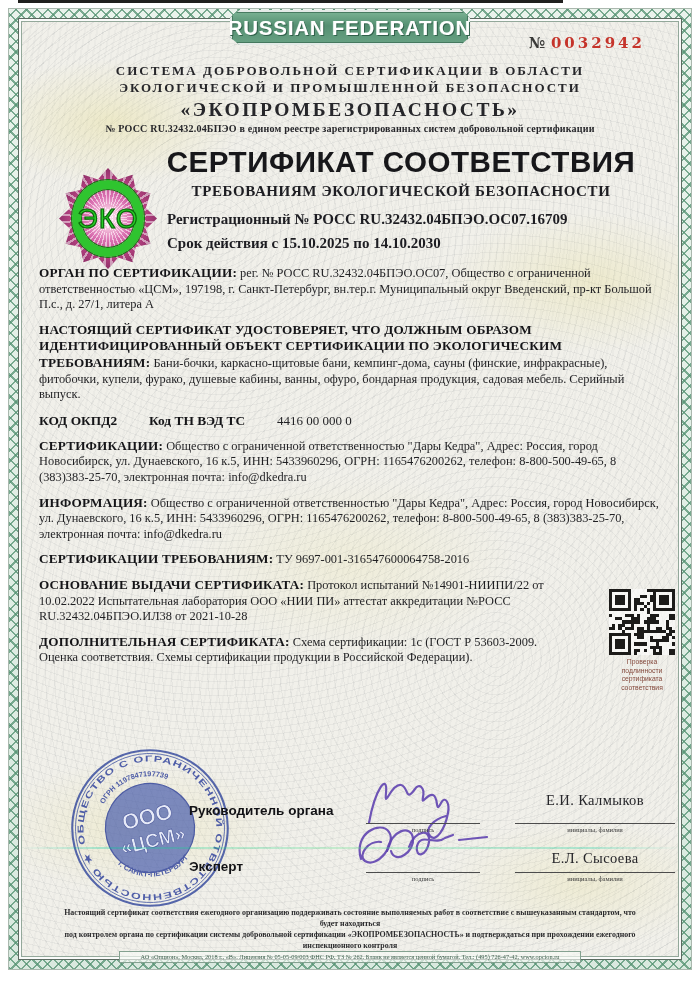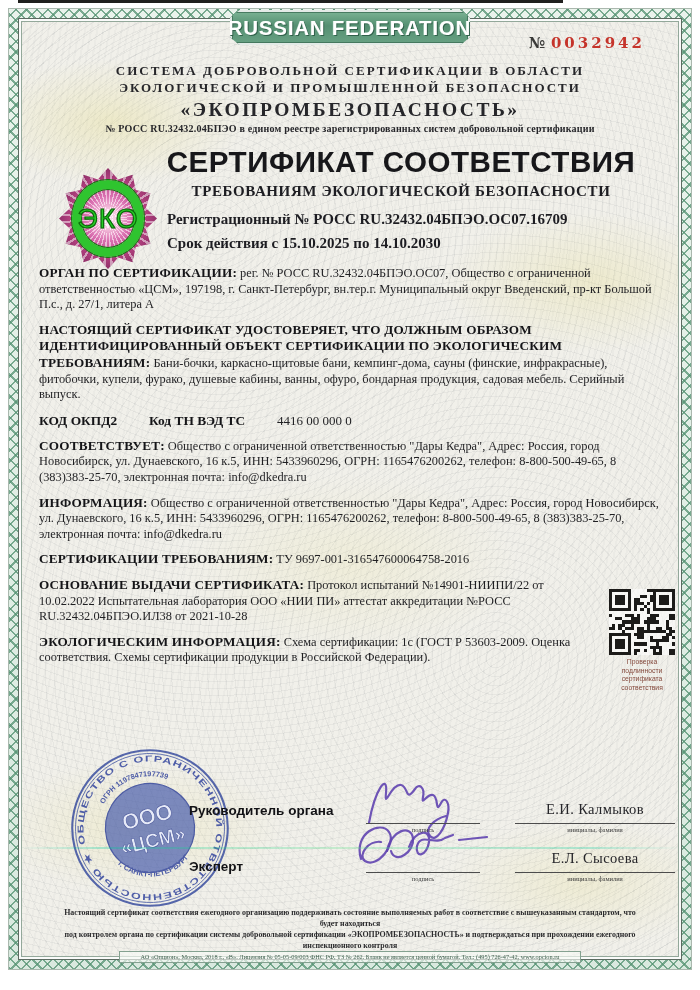--- a/index.html
+++ b/index.html
@@ -112,21 +112,21 @@
   .stamp { position:absolute; left:50px; top:8px; width:162px; height:162px; opacity:.85; transform:rotate(-14deg); }
   .sig-label { position:absolute; font-family:"Liberation Sans", sans-serif; font-weight:bold; font-size:13.5px; color:#121215; }
   .lab1 { left:170px; top:64px; } .lab2 { left:170px; top:120px; }
   .sline { position:absolute; border-bottom:1px solid #4c4c4c; height:0; }
   .l1a { left:347px; top:84px; width:114px; } .l1b { left:496px; top:84px; width:160px; }
   .l2a { left:347px; top:133px; width:114px; } .l2b { left:496px; top:133px; width:160px; }
   .scap { position:absolute; font-size:6.5px; color:#3d3d3d; text-align:center; }
   .cap1a { left:347px; top:87px; width:114px; } .cap1b { left:496px; top:87px; width:160px; }
   .cap2a { left:347px; top:136px; width:114px; } .cap2b { left:496px; top:136px; width:160px; }
   .sig-name { position:absolute; width:160px; left:496px; text-align:center; font-size:14.5px; color:#26262a; letter-spacing:.4px; }
-  .nm1 { top:62px; } .nm2 { top:111px; }
+  .nm1 { top:53px; } .nm2 { top:111px; }
   .autograph { position:absolute; }
   .ag1 { left:338px; top:24px; width:135px; height:82px; }
   .ag2 { left:328px; top:76px; width:165px; height:78px; }
   .autograph path { fill:none; stroke:#6044b0; stroke-width:2.2; stroke-linecap:round; opacity:.9; }
   .artifact { position:absolute; left:0; top:108px; width:100%; height:2px;
     background:linear-gradient(90deg, transparent, rgba(0,205,160,.30) 12%, rgba(90,220,130,.28) 50%, rgba(0,205,160,.28) 86%, transparent); }
 
   
   .fineprint { position:absolute; left:42px; right:42px; top:888px; text-align:center;
     font-weight:bold; font-size:7.9px; line-height:11px; color:#2c2c2e; z-index:3; }
@@ -177,29 +177,29 @@
     <p class="sec first"><span class="lbl">ОРГАН ПО СЕРТИФИКАЦИИ:</span><span> рег. № РОСС RU.32432.04БПЭО.ОС07, Общество с ограниченной ответственностью «ЦСМ», 197198, г. Санкт-Петербург, вн.тер.г. Муниципальный округ Введенский, пр-кт Большой П.с., д. 27/1, литера А</span></p>
 
     <p class="sec"><span class="lbl">НАСТОЯЩИЙ СЕРТИФИКАТ УДОСТОВЕРЯЕТ, ЧТО ДОЛЖНЫМ ОБРАЗОМ ИДЕНТИФИЦИРОВАННЫЙ ОБЪЕКТ СЕРТИФИКАЦИИ ПО ЭКОЛОГИЧЕСКИМ ТРЕБОВАНИЯМ:</span><span> Бани-бочки, каркасно-щитовые бани, кемпинг-дома, сауны (финские, инфракрасные), фитобочки, купели, фурако, душевые кабины, ванны, офуро, бондарная продукция, садовая мебель. Серийный выпуск.</span></p>
 
     <div class="coderow">
       <span class="lbl c1">КОД ОКПД2</span>
       <span class="lbl c3">Код ТН ВЭД ТС</span>
       <span class="val c4">4416 00 000 0</span>
     </div>
 
-    <p class="sec"><span class="lbl">СООТВЕТСТВУЕТ:</span><span> Общество с ограниченной ответственностью "Дары Кедра", Адрес: Россия, город Новосибирск, ул. Дунаевского, 16 к.5, ИНН: 5433960296, ОГРН: 1165476200262, телефон: 8-800-500-49-65, 8 (383)383-25-70, электронная почта: info@dkedra.ru</span></p>
+    <p class="sec"><span class="lbl">СЕРТИФИКАЦИИ:</span><span> Общество с ограниченной ответственностью "Дары Кедра", Адрес: Россия, город Новосибирск, ул. Дунаевского, 16 к.5, ИНН: 5433960296, ОГРН: 1165476200262, телефон: 8-800-500-49-65, 8 (383)383-25-70, электронная почта: info@dkedra.ru</span></p>
 
     <p class="sec"><span class="lbl">ИНФОРМАЦИЯ:</span><span> Общество с ограниченной ответственностью "Дары Кедра", Адрес: Россия, город Новосибирск, ул. Дунаевского, 16 к.5, ИНН: 5433960296, ОГРН: 1165476200262, телефон: 8-800-500-49-65, 8 (383)383-25-70, электронная почта: info@dkedra.ru</span></p>
 
     <p class="sec"><span class="lbl">СЕРТИФИКАЦИИ ТРЕБОВАНИЯМ:</span><span> ТУ 9697-001-316547600064758-2016</span></p>
 
     <p class="sec narrow"><span class="lbl">ОСНОВАНИЕ ВЫДАЧИ СЕРТИФИКАТА:</span><span> Протокол испытаний №14901-НИИПИ/22 от 10.02.2022 Испытательная лаборатория ООО «НИИ ПИ» аттестат аккредитации №РОСС RU.32432.04БПЭО.ИЛ38 от 2021-10-28</span></p>
 
-    <p class="sec narrow"><span class="lbl">ЭКОЛОГИЧЕСКИМ ИНФОРМАЦИЯ:</span><span> Схема сертификации: 1с (ГОСТ Р 53603-2009. Оценка соответствия. Схемы сертификации продукции в Российской Федерации).</span></p>
+    <p class="sec narrow"><span class="lbl">ДОПОЛНИТЕЛЬНАЯ СЕРТИФИКАТА:</span><span> Схема сертификации: 1с (ГОСТ Р 53603-2009. Оценка соответствия. Схемы сертификации продукции в Российской Федерации).</span></p>
 
     <div class="qr-wrap">
       <svg id="qr-svg" viewBox="0 0 63 63" shape-rendering="crispEdges">
           <rect x="0" y="0" width="3" height="3"></rect>
           <rect x="3" y="0" width="3" height="3"></rect>
           <rect x="6" y="0" width="3" height="3"></rect>
           <rect x="9" y="0" width="3" height="3"></rect>
           <rect x="12" y="0" width="3" height="3"></rect>
           <rect x="15" y="0" width="3" height="3"></rect>
           <rect x="18" y="0" width="3" height="3"></rect>

